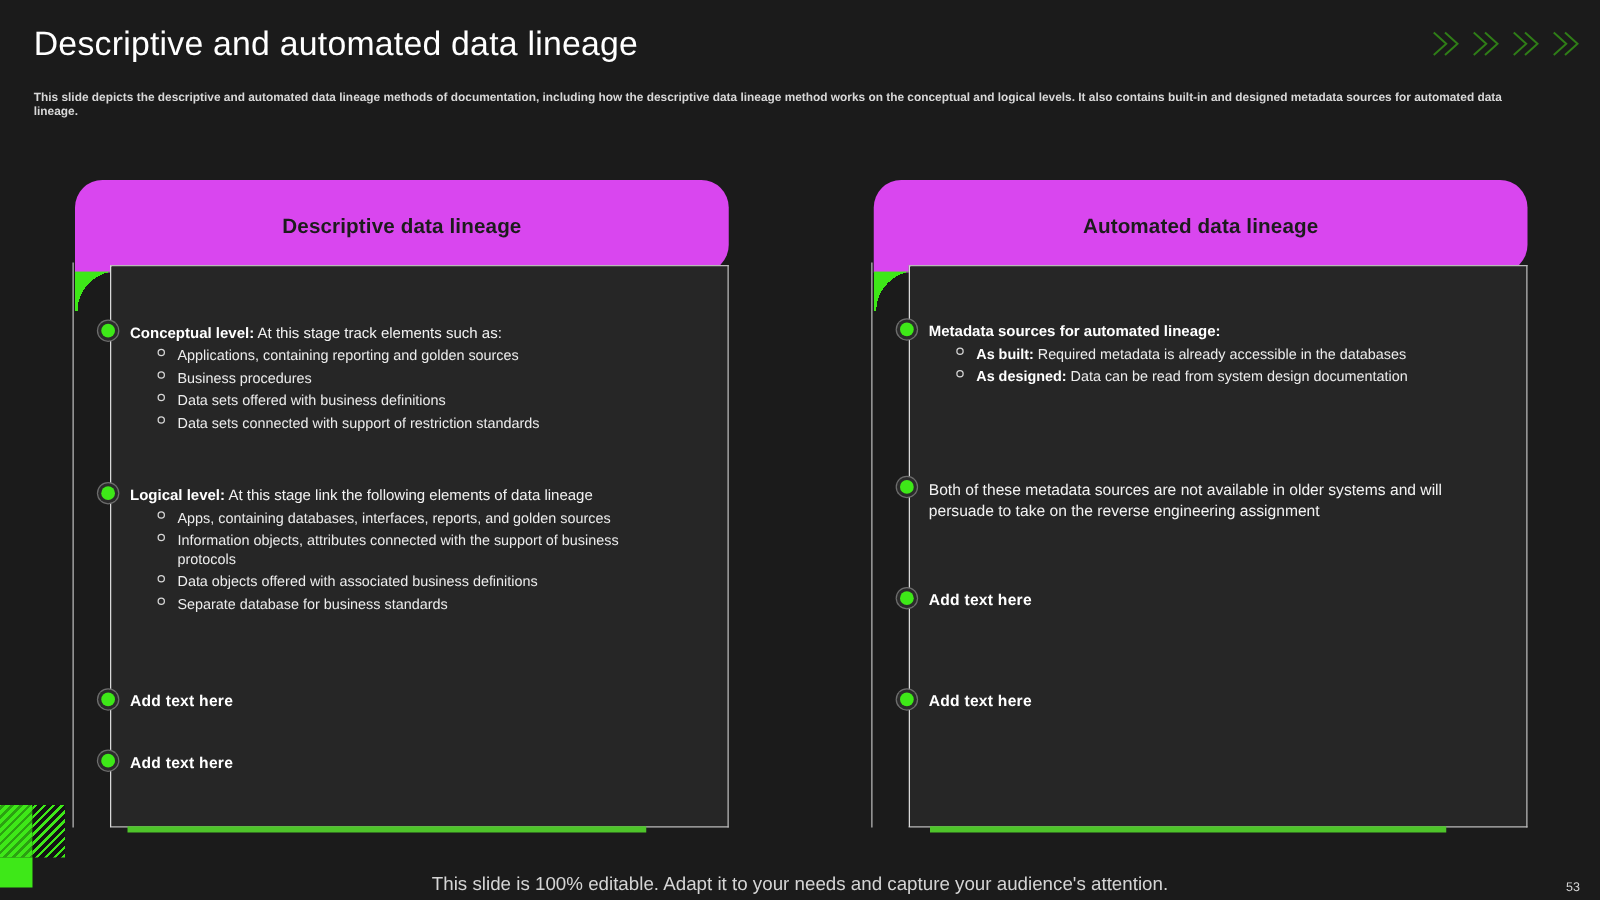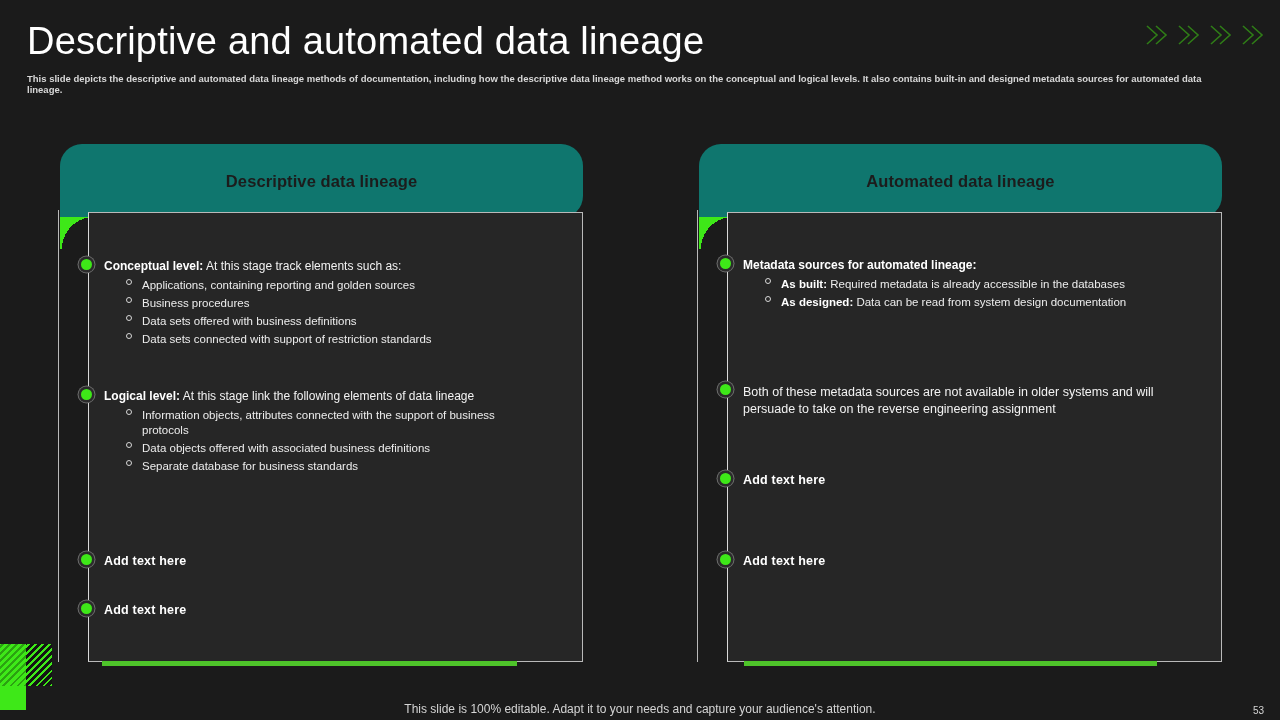--- a/index.html
+++ b/index.html
@@ -6,40 +6,40 @@
   html,body { background:#1b1b1b; }
   body {
     width:1280px; height:720px; position:relative; overflow:hidden;
     font-family:"Liberation Sans", sans-serif;
     color:#ffffff;
   }
 
   
   #slide-title {
     position:absolute; left:27px; top:20px;
-    font-size:38px; font-weight:400; letter-spacing:0.2px;
+    font-size:27px; font-weight:400; letter-spacing:0.2px;
     color:#ffffff; white-space:nowrap;
   }
   #slide-subtitle {
     position:absolute; left:27px; top:73px; width:1210px;
     font-size:9.5px; line-height:11px; color:#d8d8d8; font-weight:700;
   }
 
   
   #chevrons { position:absolute; right:12px; top:22px; display:flex; gap:2px; }
   #chevrons svg { display:block; }
 
   
   .card { position:absolute; top:144px; width:525px; height:518px; }
   #card-left  { left:58px; }
   #card-right { left:697px; }
 
   .card-header {
     position:absolute; left:2px; top:0; width:523px; height:74px;
-    background:#0f766e;
+    background:#d946ef;
     border-radius:22px 22px 22px 0;
     display:flex; align-items:center; justify-content:center;
   }
   .card-header-title {
     font-size:16.5px; font-weight:700; color:#1c1c1c; letter-spacing:0.1px;
   }
   
   .header-tail {
     position:absolute; left:2px; top:73px; width:34px; height:32px;
     background:#3ee818;
@@ -108,21 +108,21 @@
         #3ee818 0 2px, #141414 2px 5px);
   }
   #deco-solid {
     position:absolute; left:0; top:42px; width:26px; height:24px;
     background:#3ee818;
   }
 
   
   #footer-note {
     position:absolute; left:0; right:0; bottom:4px; text-align:center;
-    font-size:12px; color:#d5d5d5;
+    font-size:15px; color:#d5d5d5;
   }
   #page-number {
     position:absolute; right:16px; bottom:4px;
     font-size:10px; color:#d5d5d5;
   }
 </style>
 </head>
 <body>
 
 <div id="slide-title">Descriptive and automated data lineage</div>
@@ -165,20 +165,21 @@
             <li><span class="o-marker"></span>Data sets offered with business definitions</li>
             <li><span class="o-marker"></span>Data sets connected with support of restriction standards</li>
           </ul>
         </div>
       </div>
       <div class="item" style="top: 177px;">
         <span class="dot"></span>
         <div class="item-body">
           <div class="lead"><b>Logical level:</b> At this stage link the following elements of data lineage</div>
           <ul class="sub">
+            <li><span class="o-marker"></span>Apps, containing databases, interfaces, reports, and golden sources</li>
             <li><span class="o-marker"></span>Information objects, attributes connected with the support of business protocols</li>
             <li><span class="o-marker"></span>Data objects offered with associated business definitions</li>
             <li><span class="o-marker"></span>Separate database for business standards</li>
           </ul>
         </div>
       </div>
       <div class="item" style="top: 342px;">
         <span class="dot"></span>
         <div class="item-body">
           <div class="addtext">Add text here</div>

